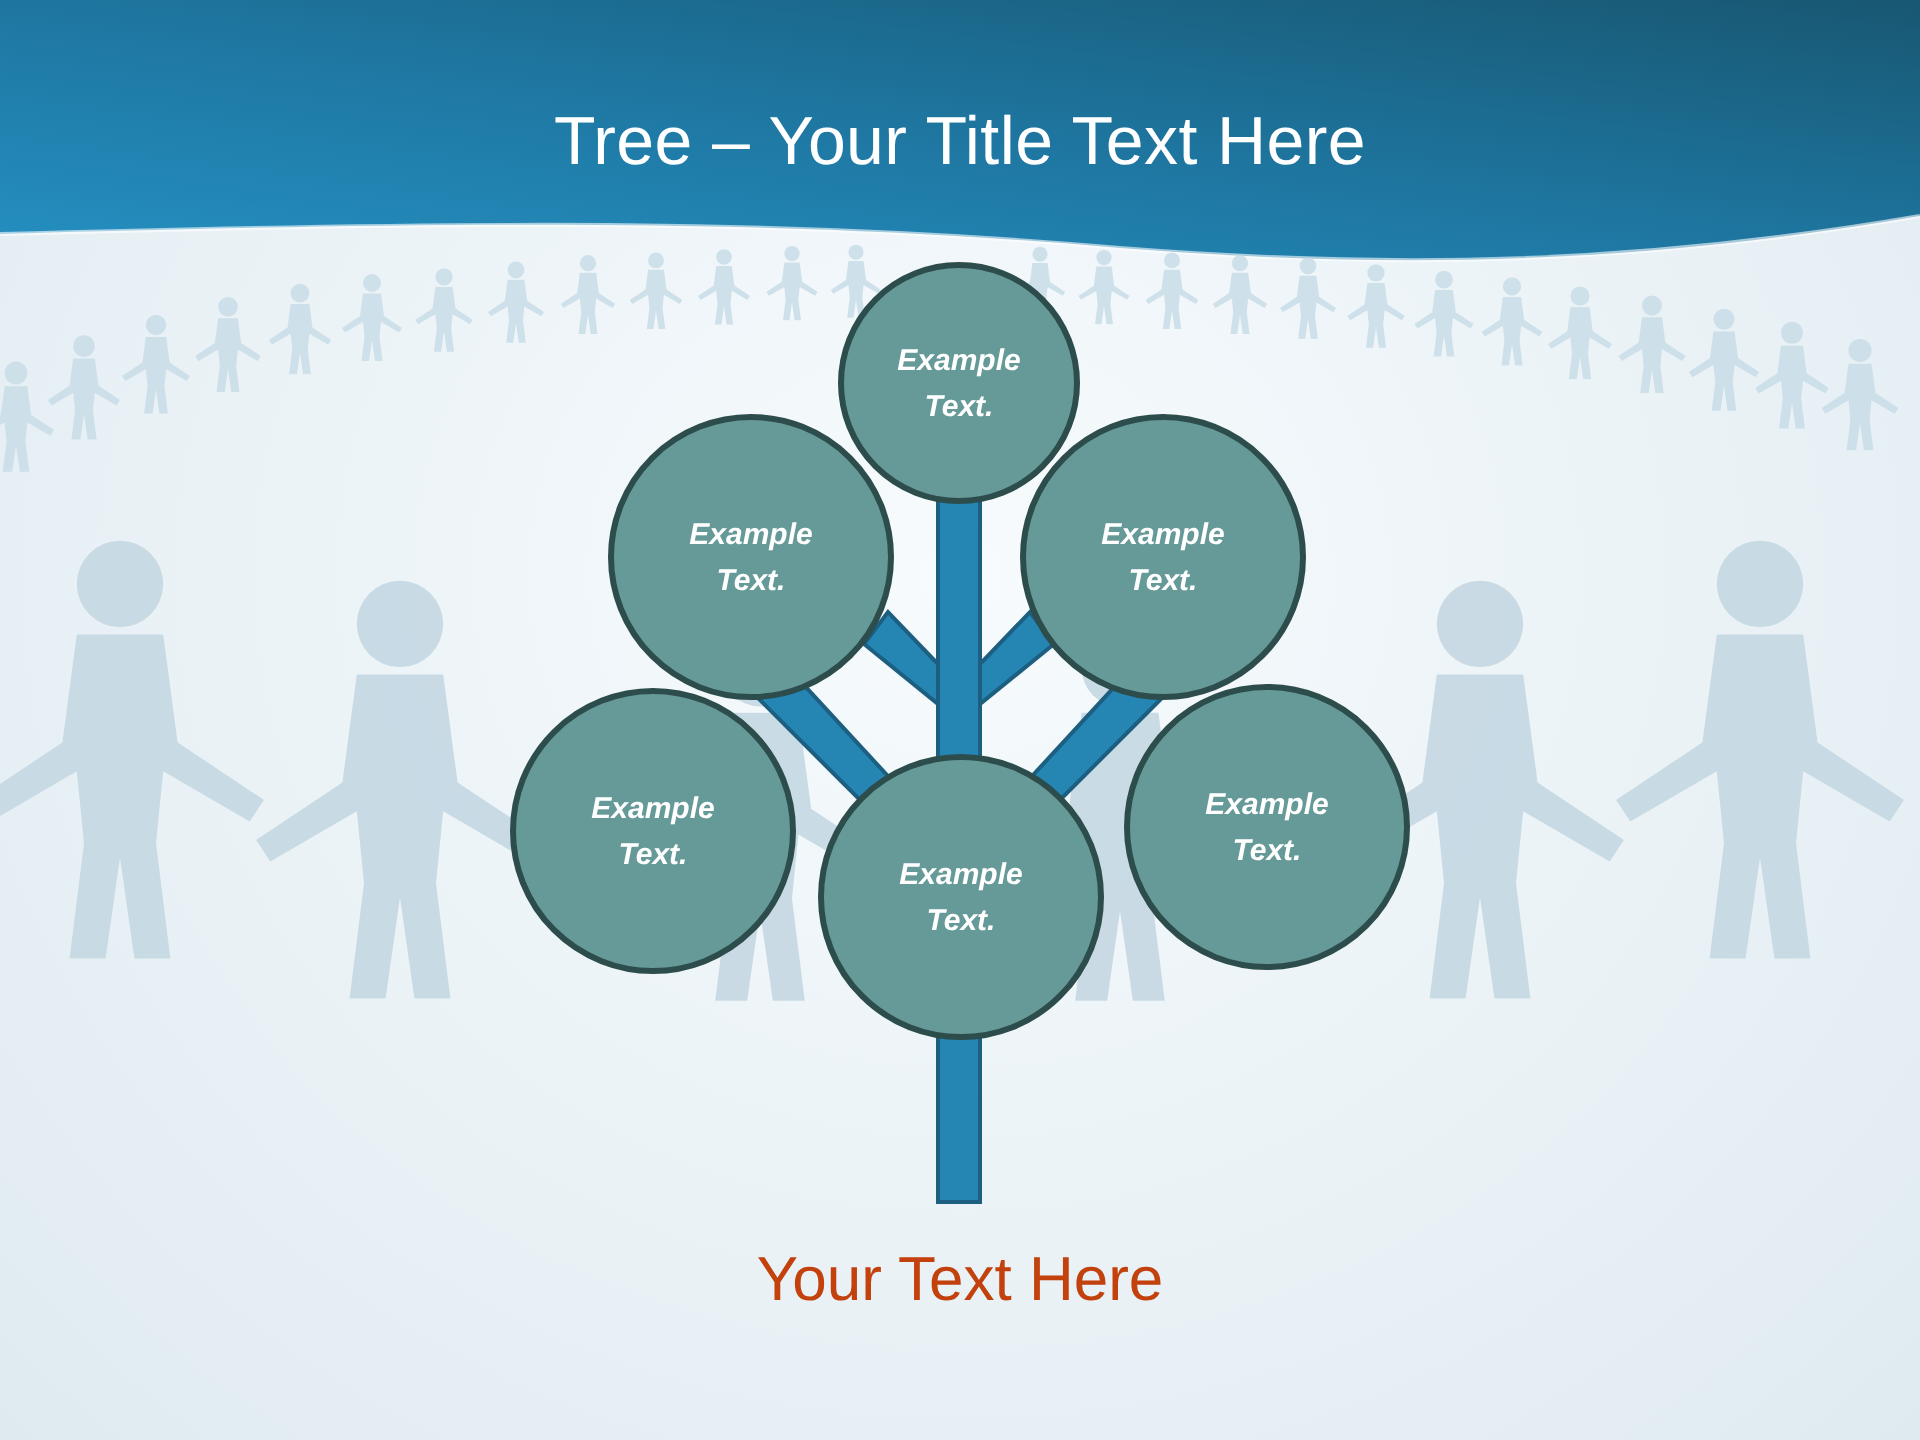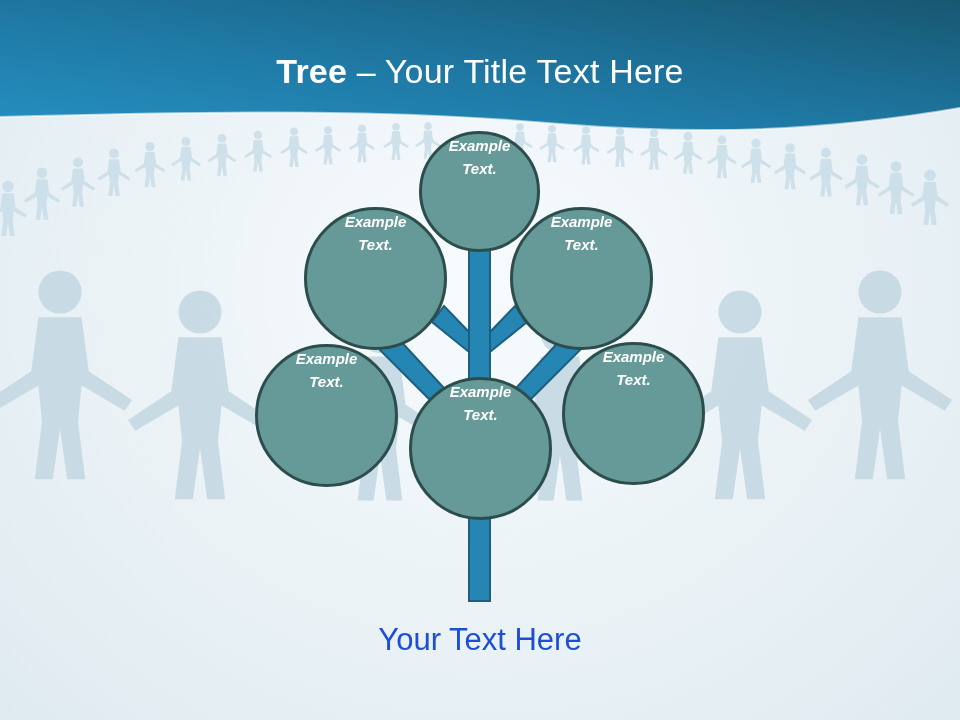--- a/index.html
+++ b/index.html
@@ -3,30 +3,30 @@
 <meta charset="utf-8">
 <style>
   html,body{margin:0;padding:0;}
   body{width:960px;height:720px;overflow:hidden;position:relative;
     font-family:"Liberation Sans","DejaVu Sans",sans-serif;
     background:radial-gradient(ellipse at 50% 40%, #f7fbfd 0%, #eaf2f6 55%, #dfeaf0 100%);}
   .slide{position:absolute;left:0;top:0;width:960px;height:720px;}
   .header-svg{position:absolute;left:0;top:0;width:960px;height:140px;}
   .title{position:absolute;left:0;top:52px;width:960px;text-align:center;color:#ffffff;
     font-size:34px;letter-spacing:0.2px;}
-  .title b{font-weight:bold;}
+  .title b{font-weight:normal;}
   .title .rest{font-weight:normal;text-align:center;}
   .people-svg{position:absolute;left:0;top:0;width:960px;height:720px;}
   .tree-svg{position:absolute;left:0;top:0;width:960px;height:720px;}
   .node{position:absolute;border-radius:50%;background:#669a98;
-    border:3px solid #2d4d4c;box-sizing:border-box;display:flex;align-items:flex-start;
+    border:3px solid #2d4d4c;box-sizing:border-box;display:flex;align-items:center;
     justify-content:center;text-align:center;}
   .node-label{color:#ffffff;font-style:italic;font-weight:bold;font-size:15px;line-height:23px;
     width:100px;}
-  .caption{position:absolute;left:0;top:622px;width:960px;text-align:center;color:#1d4ed8;
+  .caption{position:absolute;left:0;top:622px;width:960px;text-align:center;color:#c2410c;
     font-size:31px;}
 </style>
 </head>
 <body>
 
 <div class="slide">
 
   <svg class="header-svg" viewBox="0 0 960 140" preserveAspectRatio="none">
     <defs>
       <linearGradient id="hg" x1="0" y1="1" x2="1" y2="0">

